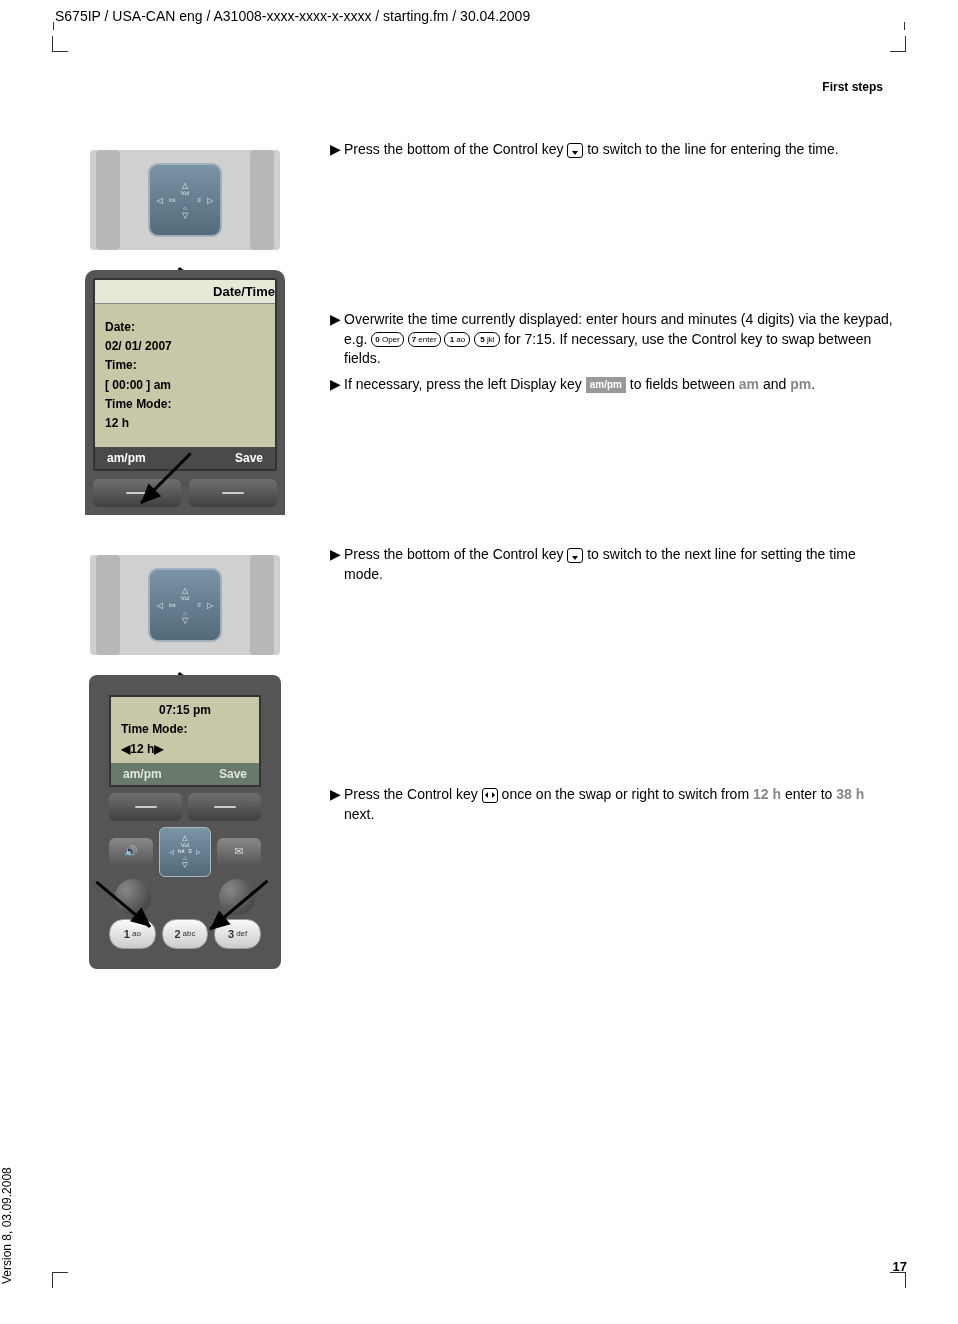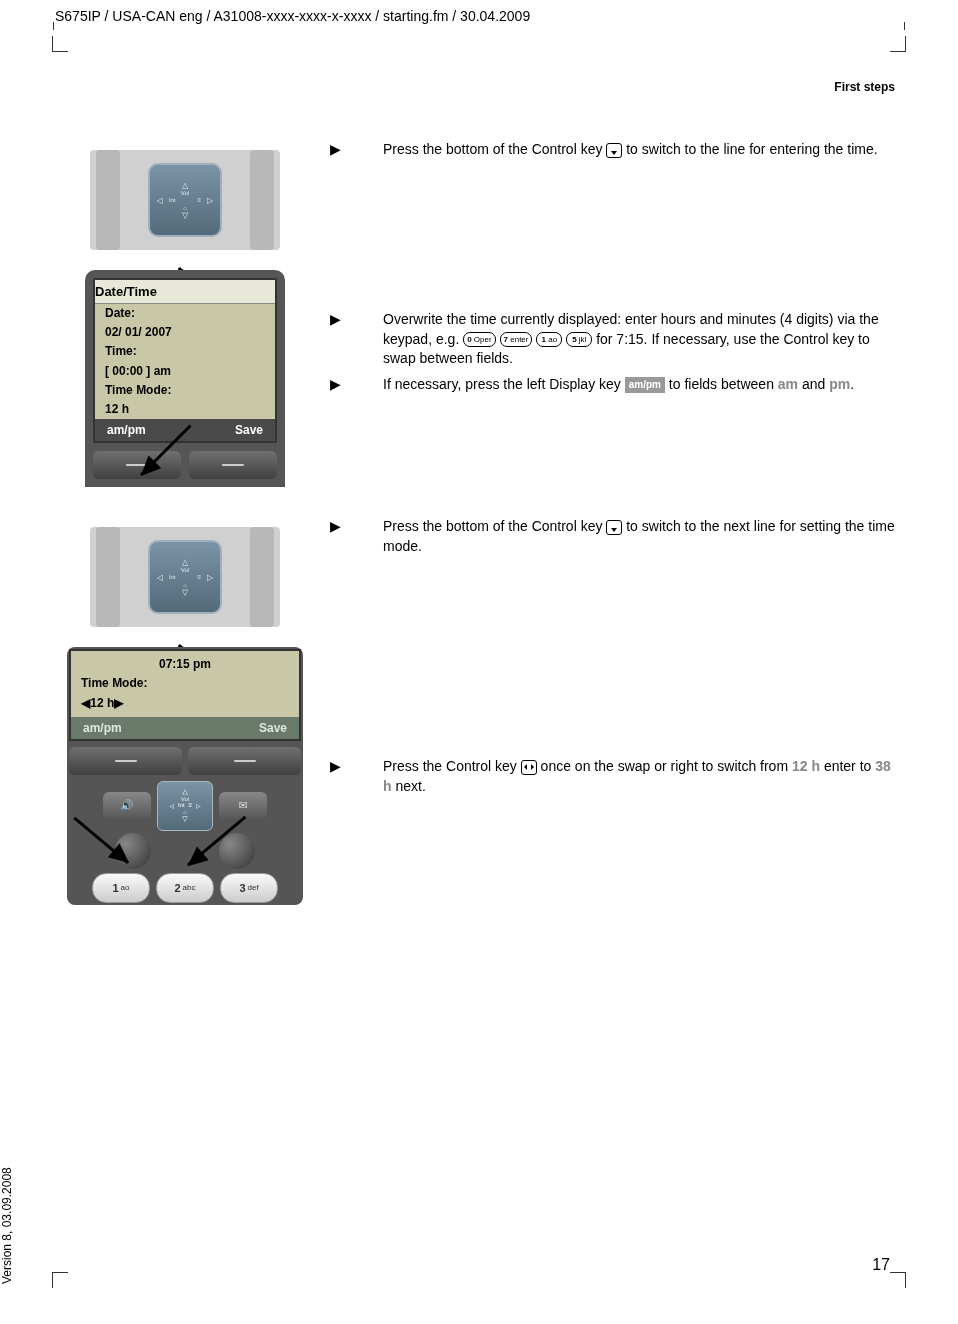--- a/index.html
+++ b/index.html
@@ -21,21 +21,21 @@
   .crop-tl { position: absolute; top: 36px; left: 52px; width: 16px; height: 16px; border-left: 1px solid #333; border-bottom: 1px solid #333; border-top: none; }
   .crop-tr { position: absolute; top: 36px; right: 52px; width: 16px; height: 16px; border-right: 1px solid #333; border-bottom: 1px solid #333; }
   .crop-bl { position: absolute; bottom: 36px; left: 52px; width: 16px; height: 16px; border-left: 1px solid #333; border-top: 1px solid #333; }
   .crop-br { position: absolute; bottom: 36px; right: 52px; width: 16px; height: 16px; border-right: 1px solid #333; border-top: 1px solid #333; }
   .crop-tl::after, .crop-tr::after { content:''; position:absolute; width:1px; height:8px; background:#333; top:-14px; }
   .crop-tl::after { left:0; } .crop-tr::after { right:0; }
 
   .running-head {
     position: absolute;
     top: 80px;
-    right: 63px;
+    right: 75px;
     font-size: 12px;
     font-weight: bold;
   }
   .content {
     position: absolute;
     top: 140px;
     left: 60px;
     right: 60px;
   }
   .row {
@@ -56,21 +56,21 @@
   }
   .bullet-item {
     display: flex;
     margin-bottom: 6px;
     line-height: 1.4;
   }
   .bullet-arrow {
     width: 14px;
     flex-shrink: 0;
   }
-  .bullet-text { flex: 1; margin-left: 39px; }
+  .bullet-text { flex: 1; }
 
   
   .controlkey-outer {
     position: relative;
     width: 190px;
     height: 100px;
     background: #d0d0d0;
     border-radius: 4px;
     margin-top: 10px;
   }
@@ -132,29 +132,29 @@
     flex-direction: column;
     position: relative;
   }
   .phone1-screen {
     background: #d6d6b8;
     border: 2px solid #333;
     border-radius: 2px;
     padding: 0;
   }
   .dt-title {
-    text-align: left;
+    text-align: right;
     font-weight: bold;
     font-size: 13px;
     padding: 4px 0;
     border-bottom: 1px solid #888;
     background: #e8e8d8;
   }
   .dt-body {
-    padding: 0 10px;
+    padding: 14px 10px;
     font-size: 12px;
     font-weight: bold;
     line-height: 1.6;
     background: #c8c8a8;
   }
   .dt-soft {
     display: flex;
     justify-content: space-between;
     background: #4a4a4a;
     color: #fff;
@@ -188,24 +188,24 @@
     width: 70px; height: 3px; background: #000;
   }
   .phone1-arrow::before {
     content:''; position:absolute; left:-1px; top:-7px;
     border-right: 20px solid #000;
     border-top:9px solid transparent; border-bottom:9px solid transparent;
   }
 
   
   .phone2 {
-    width: 236px;
+    width: 192px;
     background: #555;
     border-radius: 8px;
-    padding: 2px;
+    padding: 20px;
     display:flex; flex-direction:column;
     position: relative;
   }
   .phone2-screen {
     border: 2px solid #333;
   }
   .p2-body {
     background: #c8c8a8;
     font-size:12px; font-weight:bold;
     padding: 4px 10px;
@@ -310,22 +310,22 @@
     border-left:3px solid #000;
   }
   .softlabel {
     display:inline-block; background:#999; color:#fff;
     font-size:10px; padding:1px 4px; font-weight:bold;
     vertical-align:middle;
   }
   .gray { color:#888; font-weight:bold; }
 
   .page-num {
-    position:absolute; bottom:50px; right:68px;
-    font-size:16px; font-weight:normal;
+    position:absolute; bottom:50px; right:51px;
+    font-size:13px; font-weight:bold;
   }
   .version {
     position:absolute; bottom:40px; left:14px;
     transform: rotate(-90deg); transform-origin: left bottom;
     font-size:12px;
   }
 </style>
 </head>
 <body>
 

